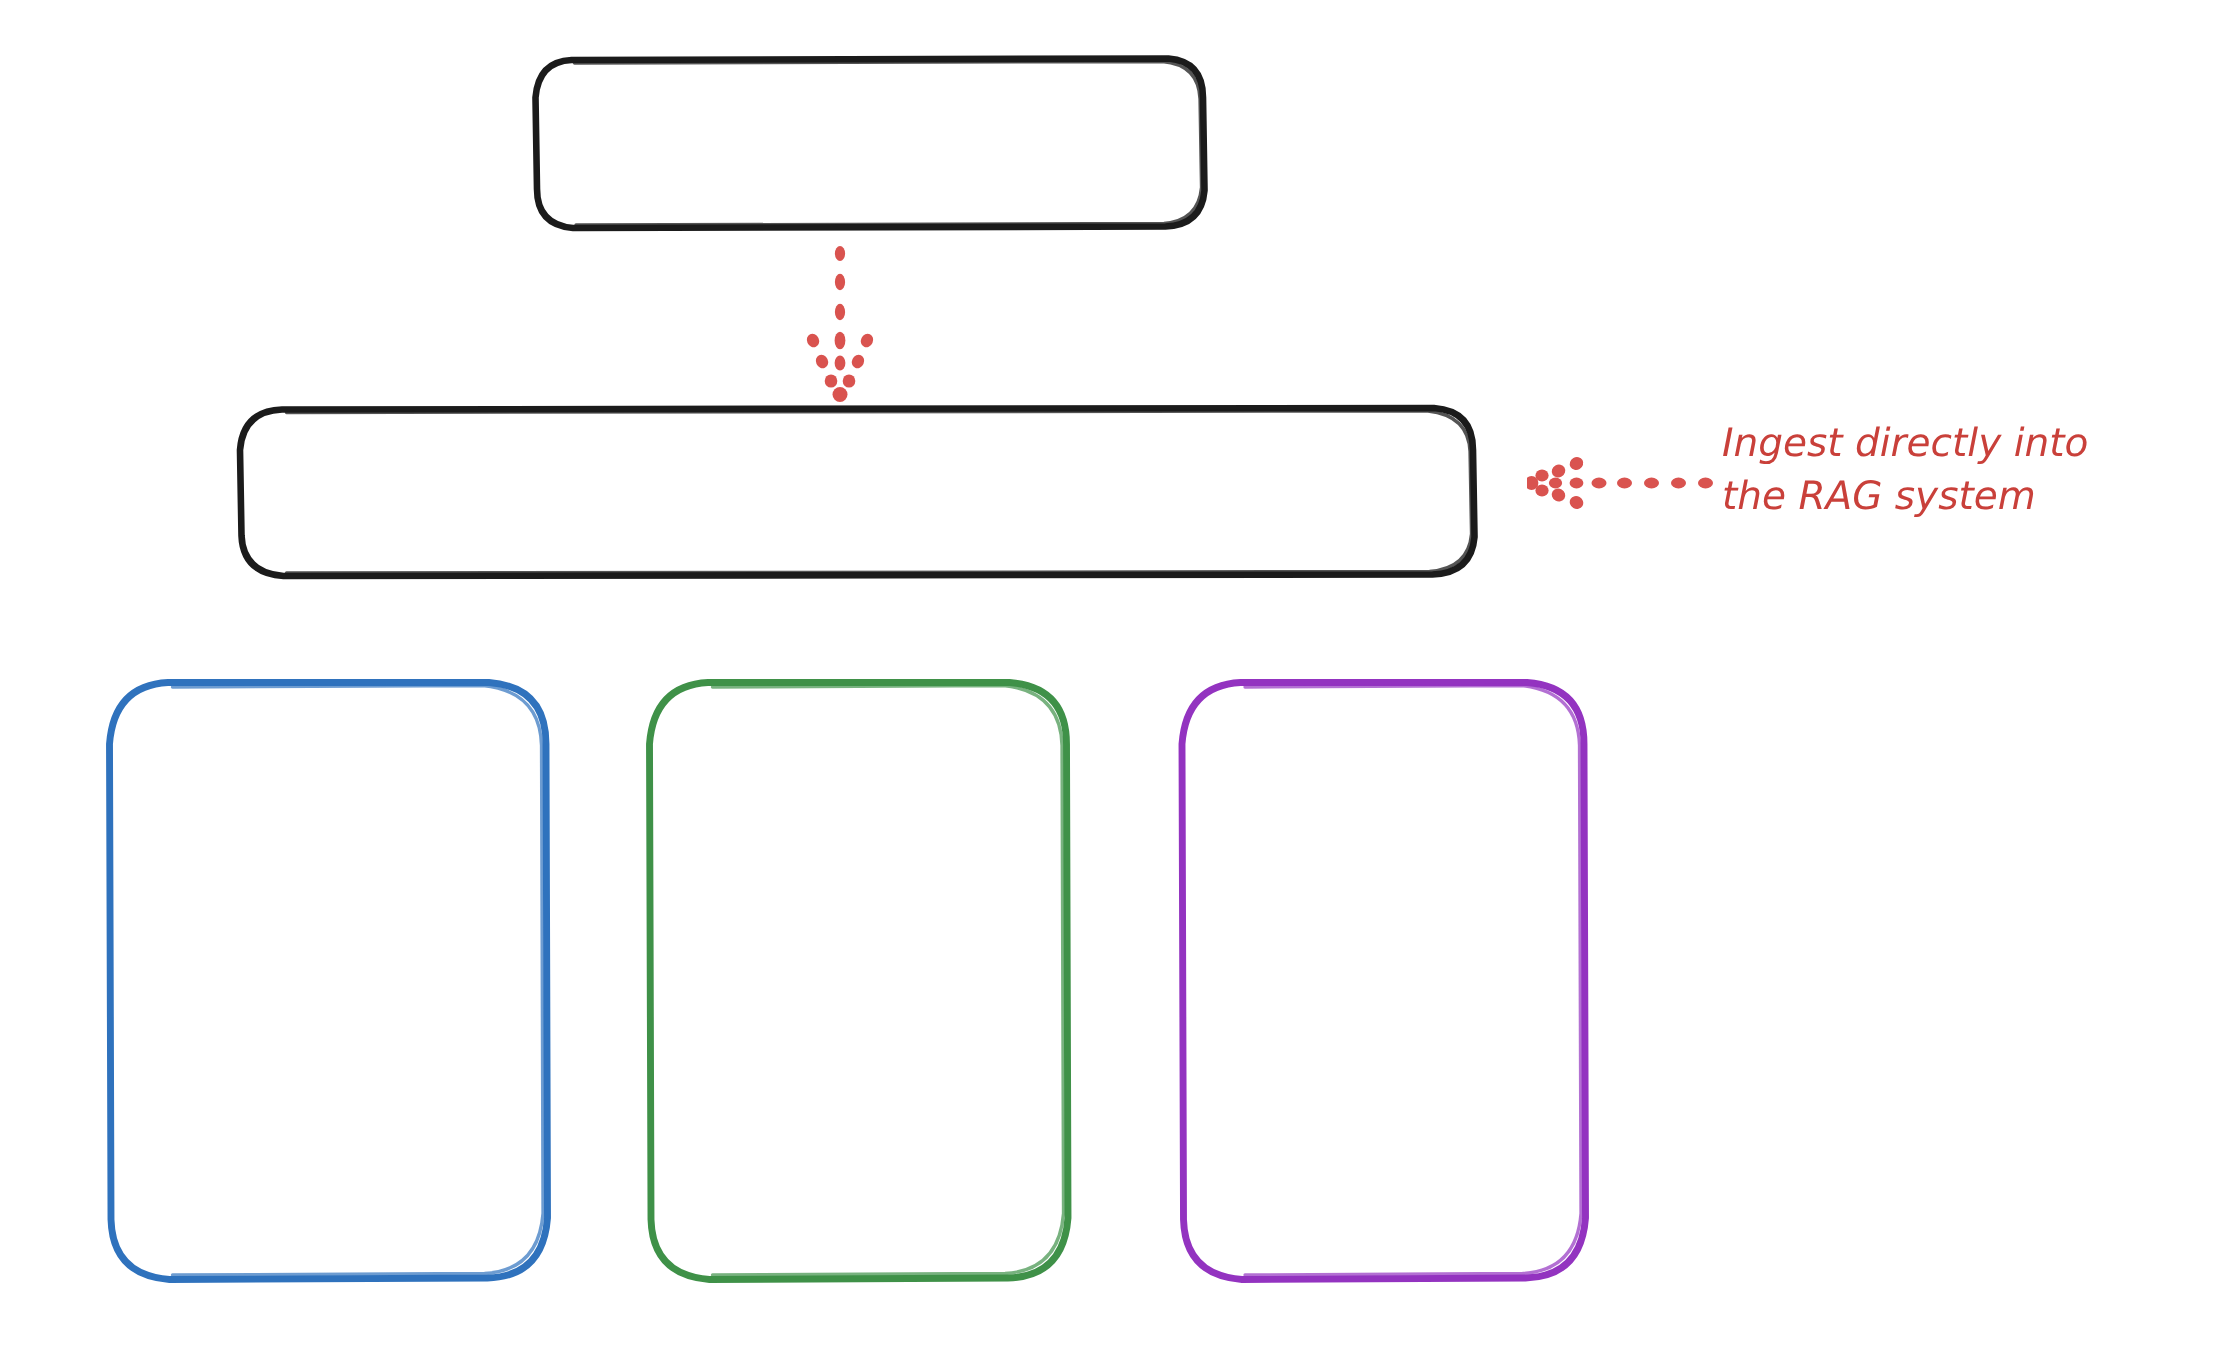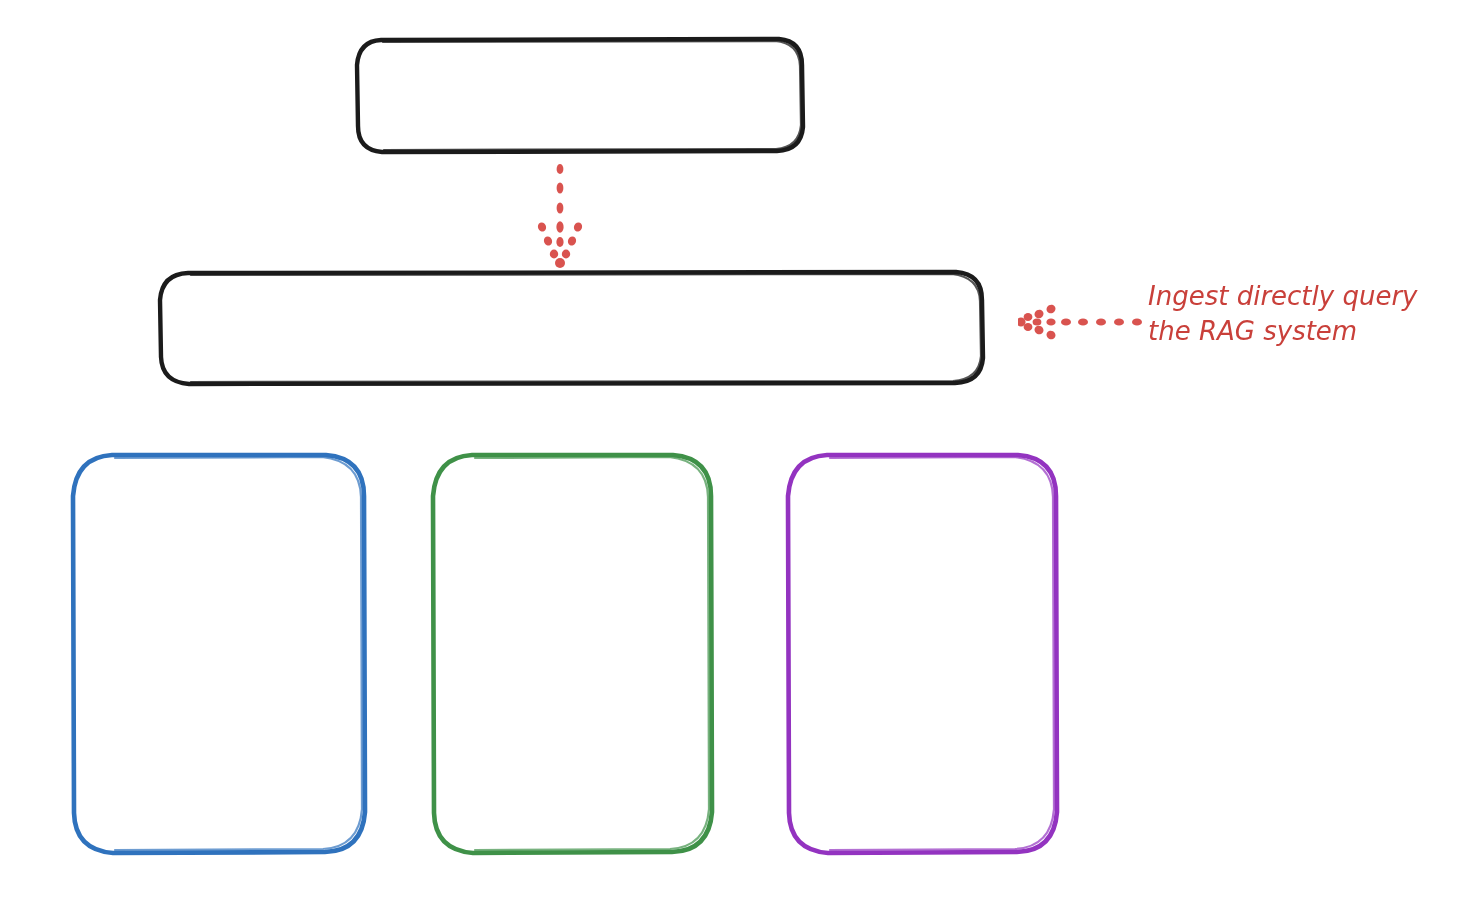--- a/index.html
+++ b/index.html
@@ -175,21 +175,21 @@
       <ellipse cx="33" cy="37" rx="4.6" ry="4.2" transform="rotate(30 33 37)"></ellipse>
       <ellipse cx="21" cy="16" rx="4.6" ry="4.2" transform="rotate(-30 21 16)"></ellipse>
       <ellipse cx="21" cy="32" rx="4.6" ry="4.2" transform="rotate(30 21 32)"></ellipse>
       <ellipse cx="19" cy="24" rx="4.4" ry="3.6"></ellipse>
       <ellipse cx="10" cy="19" rx="4.4" ry="4"></ellipse>
       <ellipse cx="10" cy="29" rx="4.4" ry="4"></ellipse>
       <ellipse cx="3" cy="24" rx="4.6" ry="4.6"></ellipse>
     </g>
   </svg>
 
-  <div class="annotation">Ingest directly query
+  <div class="annotation">Ingest directly into
 the RAG system</div>
 
   <div class="node node-provider node-vector">
     <svg class="sketch-svg" width="298" height="404" viewBox="0 0 298 404">
       <path d="M 42 3 L 256 3 Q 294 6 294 44 L 295 360 Q 292 399 255 400 L 43 401 Q 5 398 4 361 L 3 44 Q 6 5 42 3 Z" fill="#ffffff" stroke="#2f72bd" stroke-width="4.6" stroke-linecap="round" stroke-linejoin="round"></path>
       <path d="M 45 6 L 252 5 Q 290 9 291 45 L 292 357 Q 289 395 253 397 L 45 398" fill="none" stroke="#2f72bd" stroke-width="2.2" stroke-linecap="round" stroke-linejoin="round" opacity="0.7"></path>
     </svg>
     <div class="label primary">VectorIO
 (insert_chunks,
 delete_chunks,

